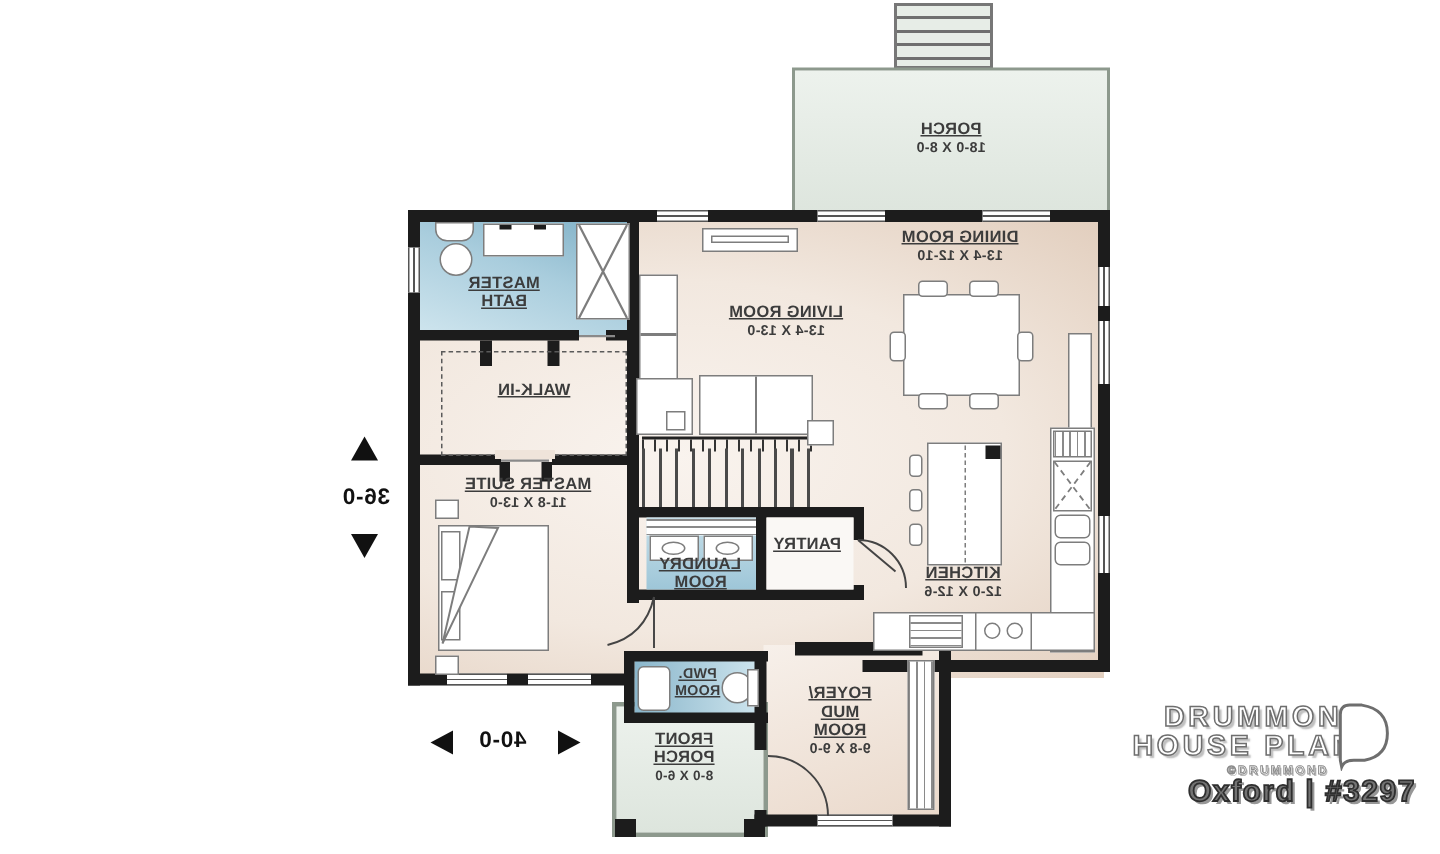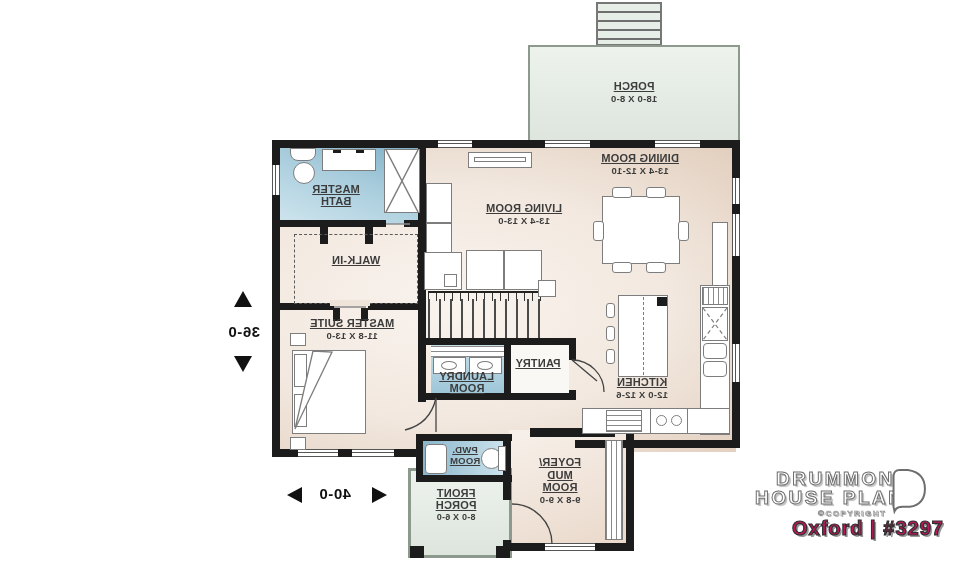--- a/index.html
+++ b/index.html
@@ -37,21 +37,21 @@
   .tri{width:0;height:0;position:absolute;}
   .tri-up{border-left:9px solid transparent;border-right:9px solid transparent;border-bottom:16px solid #111;}
   .tri-down{border-left:9px solid transparent;border-right:9px solid transparent;border-top:16px solid #111;}
   .tri-left{border-top:8px solid transparent;border-bottom:8px solid transparent;border-right:15px solid #111;}
   .tri-right{border-top:8px solid transparent;border-bottom:8px solid transparent;border-left:15px solid #111;}
   .dash{border:1.5px dashed #5a5a5a;position:absolute;box-sizing:border-box;}
   .logo-line{position:absolute;color:#fff;font-weight:bold;-webkit-text-stroke:1px #6e6e6e;
              text-shadow:2px 2px 1px rgba(110,110,110,.45);font-size:19px;letter-spacing:2.5px;white-space:nowrap;}
   .copyright{position:absolute;color:#fff;font-weight:bold;font-size:8px;letter-spacing:1.5px;
              -webkit-text-stroke:.6px #8a8a8a;text-shadow:1px 1px 0 rgba(120,120,120,.5);}
-  .oxford{position:absolute;color:#be185d;font-weight:bold;font-size:20px;letter-spacing:1px;white-space:nowrap;
+  .oxford{position:absolute;color:#737373;font-weight:bold;font-size:20px;letter-spacing:1px;white-space:nowrap;
           -webkit-text-stroke:1.2px #2f2f2f;text-shadow:2px 2px 0 #979797;}
   svg.overlay{position:absolute;left:0;top:0;pointer-events:none;}
 </style>
 </head>
 <body>
 
 <div id="canvas">
 
   <div class="steps" style="left:596px;top:2px;width:66px;height:44px;"></div>
   <div class="porch" style="left:528px;top:45px;width:212px;height:100px;"></div>
@@ -245,17 +245,17 @@
       </div>
     <div class="tri tri-right" style="left:372px;top:487px;"></div>
   </div>
 
   <div>
     <span class="logo-line" style="left:776px;top:468px;">DRUMMOND</span>
     <span class="logo-line" style="left:755px;top:487px;">HOUSE PLANS</span>
     <svg style="position:absolute;left:884px;top:462px;" width="46" height="52" viewBox="0 0 50 58">
       <path d="M10 50 L10 16 Q10 9 17 9 L26 9 Q45 12 45 30 Q45 47 28 50 L20 50 Q13 50 11 55 Z" fill="#ffffff" stroke="#6e6e6e" stroke-width="2.2"></path>
     </svg>
-    <span class="copyright" style="left:818px;top:509px;">©COPYRIGHT</span>
+    <span class="copyright" style="left:818px;top:509px;">©DRUMMOND</span>
     <span class="oxford" style="left:792px;top:517px;">Oxford | #3297</span>
   </div>
 
 </div>
 
 </body></html>

